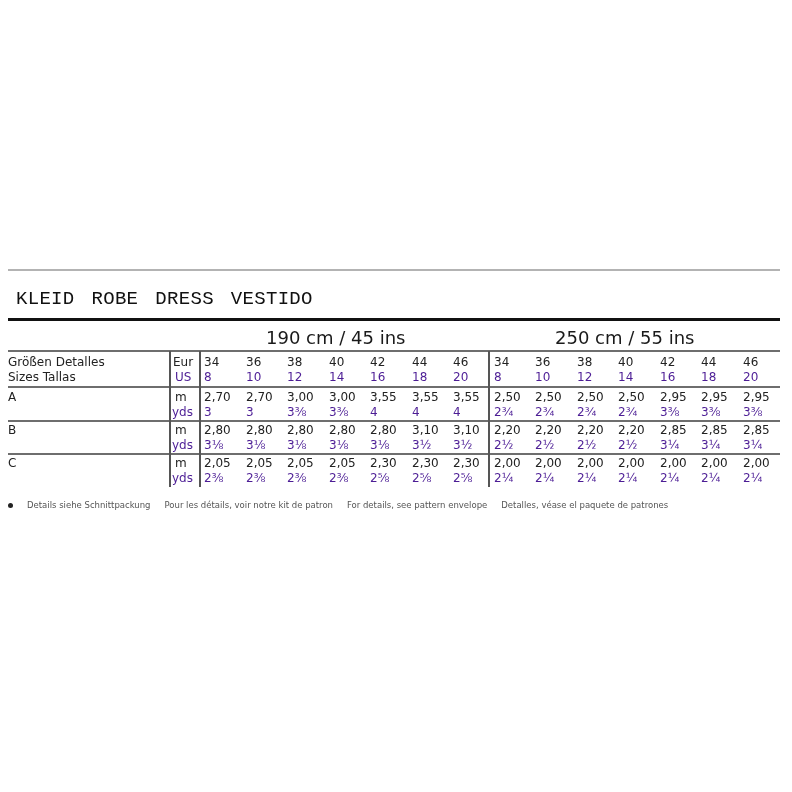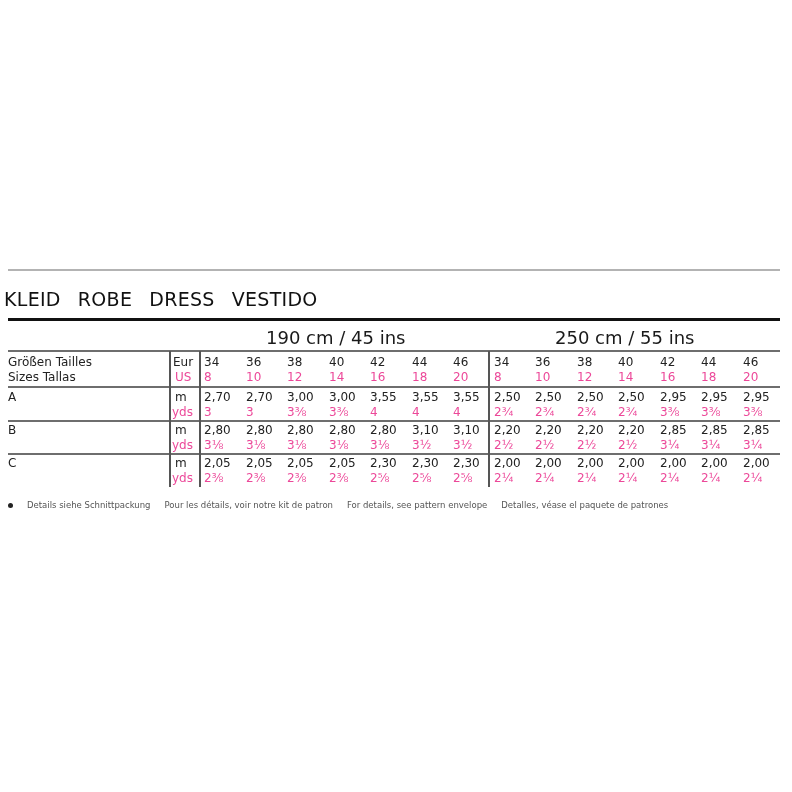--- a/index.html
+++ b/index.html
@@ -2,31 +2,31 @@
 <html><head>
 <meta charset="utf-8">
 <style>
   html, body { margin: 0; padding: 0; }
   body {
     width: 792px; height: 792px; background: #ffffff; position: relative;
     font-family: "DejaVu Sans", "Liberation Sans", sans-serif; color: #1a1a1a;
     overflow: hidden;
   }
   .top-rule { position: absolute; left: 8px; top: 269px; width: 772px; height: 2px; background: #b3b3b3; }
-  .title { position: absolute; left: 4px; top: 288px; font-size: 19px; letter-spacing: 0.3px; color: #111; white-space: nowrap; }
+  .title { position: absolute; left: 16px; top: 288px; font-size: 19px; letter-spacing: 0.3px; color: #111; white-space: nowrap; font-family: Liberation Mono, monospace; }
   .title span { margin-right: 17px; }
   .thick-rule { position: absolute; left: 8px; top: 318px; width: 772px; height: 3px; background: #111; }
   .width-head { position: absolute; top: 327px; font-size: 18px; color: #1a1a1a; white-space: nowrap; }
   .wh-left { left: 266px; }
   .wh-right { left: 555px; }
   .hline { position: absolute; left: 8px; width: 772px; height: 2px; background: #6e6e6e; }
   .vline { position: absolute; width: 2px; background: #555; }
   .cell { position: absolute; font-size: 12px; white-space: nowrap; line-height: 14px; }
   .dark { color: #222; }
-  .grey { color: #ec4899; }
+  .grey { color: #4c1d95; }
   .label { position: absolute; font-size: 12px; color: #222; white-space: nowrap; line-height: 14px; }
   .footer { position: absolute; top: 500px; left: 8px; font-size: 8.5px; color: #555; white-space: nowrap; }
   .footer span { margin-right: 14px; }
   .bullet { display: inline-block; width: 5px; height: 5px; border-radius: 50%; background: #222; margin-right: 5px; vertical-align: middle; }
 </style>
 </head>
 <body>
 
 <div class="top-rule"></div>
 
@@ -40,21 +40,21 @@
 <div class="width-head wh-right">250 cm / 55 ins</div>
 
 <div id="grid">
     <div class="hline" style="top: 350px;"></div>
     <div class="hline" style="top: 386px;"></div>
     <div class="hline" style="top: 420px;"></div>
     <div class="hline" style="top: 453px;"></div>
     <div class="vline" style="left: 169px; top: 351px; height: 136px;"></div>
     <div class="vline" style="left: 199px; top: 351px; height: 136px;"></div>
     <div class="vline" style="left: 488px; top: 351px; height: 136px;"></div>
-    <div class="label" style="left: 8px; top: 355px;">Größen Tailles</div>
+    <div class="label" style="left: 8px; top: 355px;">Größen Detalles</div>
     <div class="label" style="left: 8px; top: 370px;">Sizes Tallas</div>
     <div class="cell dark" style="left: 173px; top: 355px;">Eur</div>
     <div class="cell grey" style="left: 175px; top: 370px;">US</div>
     <div class="cell dark" style="left: 204px; top: 355px;">34</div>
     <div class="cell grey" style="left: 204px; top: 370px;">8</div>
     <div class="cell dark" style="left: 494px; top: 355px;">34</div>
     <div class="cell grey" style="left: 494px; top: 370px;">8</div>
     <div class="cell dark" style="left: 246px; top: 355px;">36</div>
     <div class="cell grey" style="left: 246px; top: 370px;">10</div>
     <div class="cell dark" style="left: 535px; top: 355px;">36</div>

